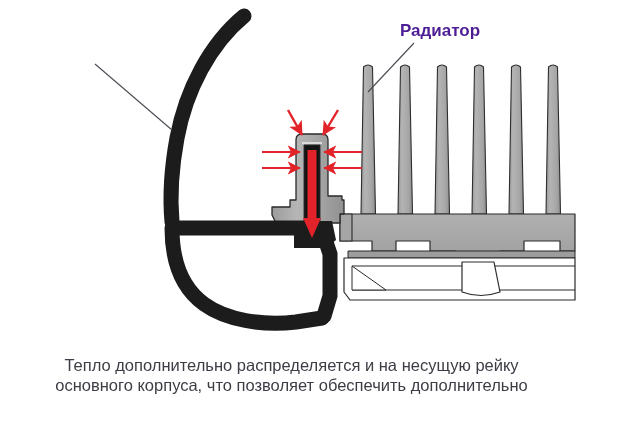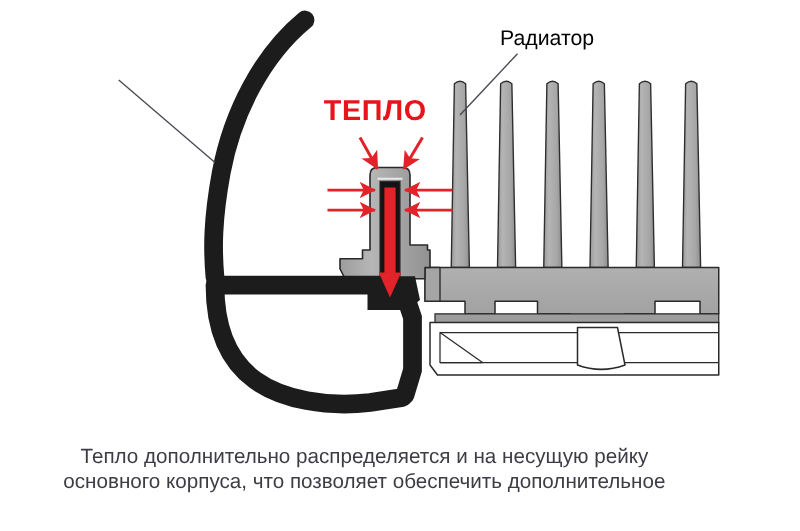--- a/index.html
+++ b/index.html
@@ -20,25 +20,25 @@
   }
   #diagram {
     position: absolute;
     left: 0;
     top: 0;
     width: 640px;
     height: 425px;
   }
   .lbl {
     position: absolute;
-    color: #000000;
+    color: #4c1d95;
     font-size: 17px;
     line-height: 20px;
     white-space: nowrap;
-    font-weight: 400;
+    font-weight: 700;
   }
   #label-rail  { left: 8px;   top: 40px; }
   #label-rad   { left: 400px; top: 21px; }
   #label-heat  {
     left: 259px; top: 78px;
     color: #e8141c;
     font-size: 23px;
     font-weight: 700;
     letter-spacing: 0.5px;
   }
@@ -166,20 +166,19 @@
     <g>
       <path d="M95,64 L172,130" stroke="#4a4a52" stroke-width="1.1" fill="none"></path>
       <path d="M414,43 L368,92" stroke="#4a4a52" stroke-width="1.1" fill="none"></path>
     </g>
 
   </svg>
 
 
   <div class="lbl" id="label-rad">Радиатор</div>
 
-  <div class="lbl" id="label-heat">ТЕПЛО</div>
 
   <div id="caption">
     <div>Тепло дополнительно распределяется и на несущую рейку</div>
-    <div>основного корпуса, что позволяет обеспечить дополнительное</div>
+    <div>основного корпуса, что позволяет обеспечить дополнительно</div>
   </div>
 
 </div>
 
 </body></html>

